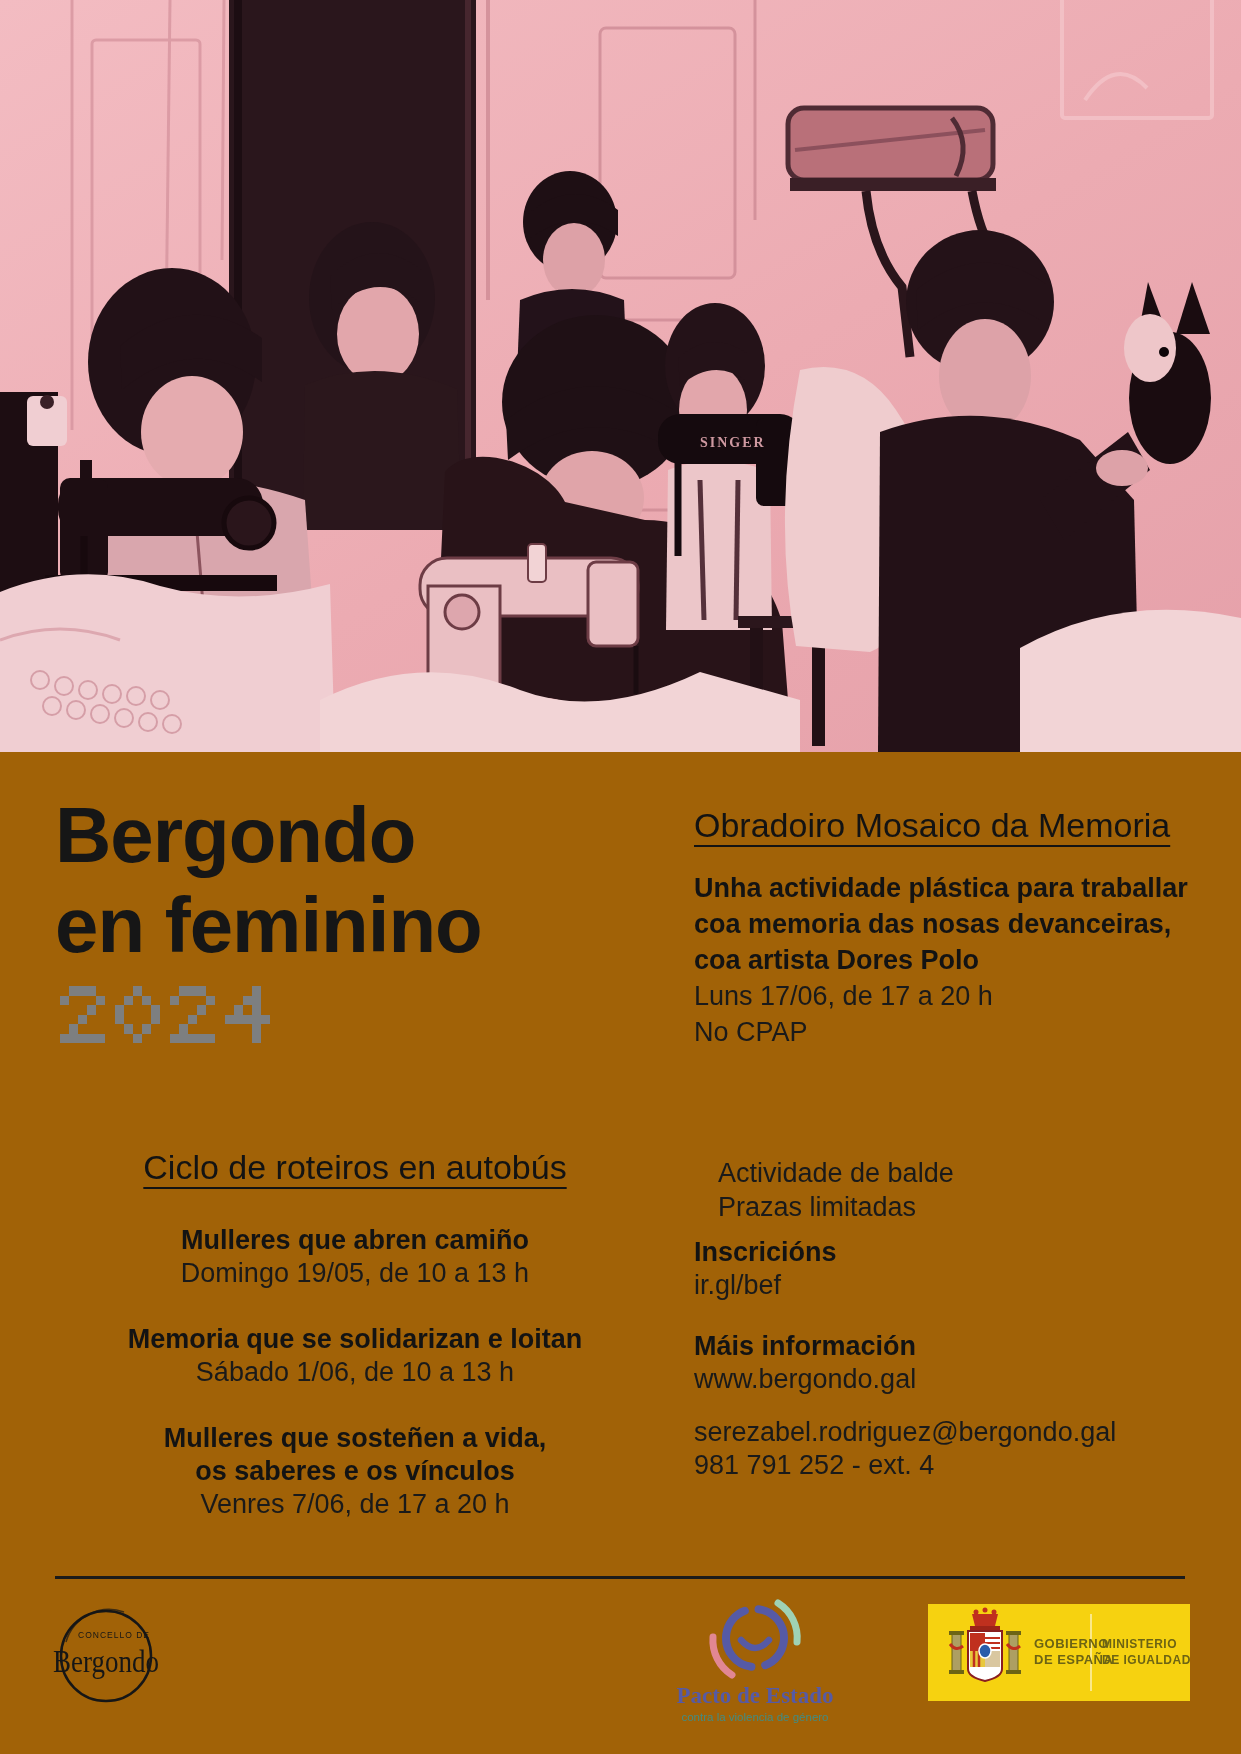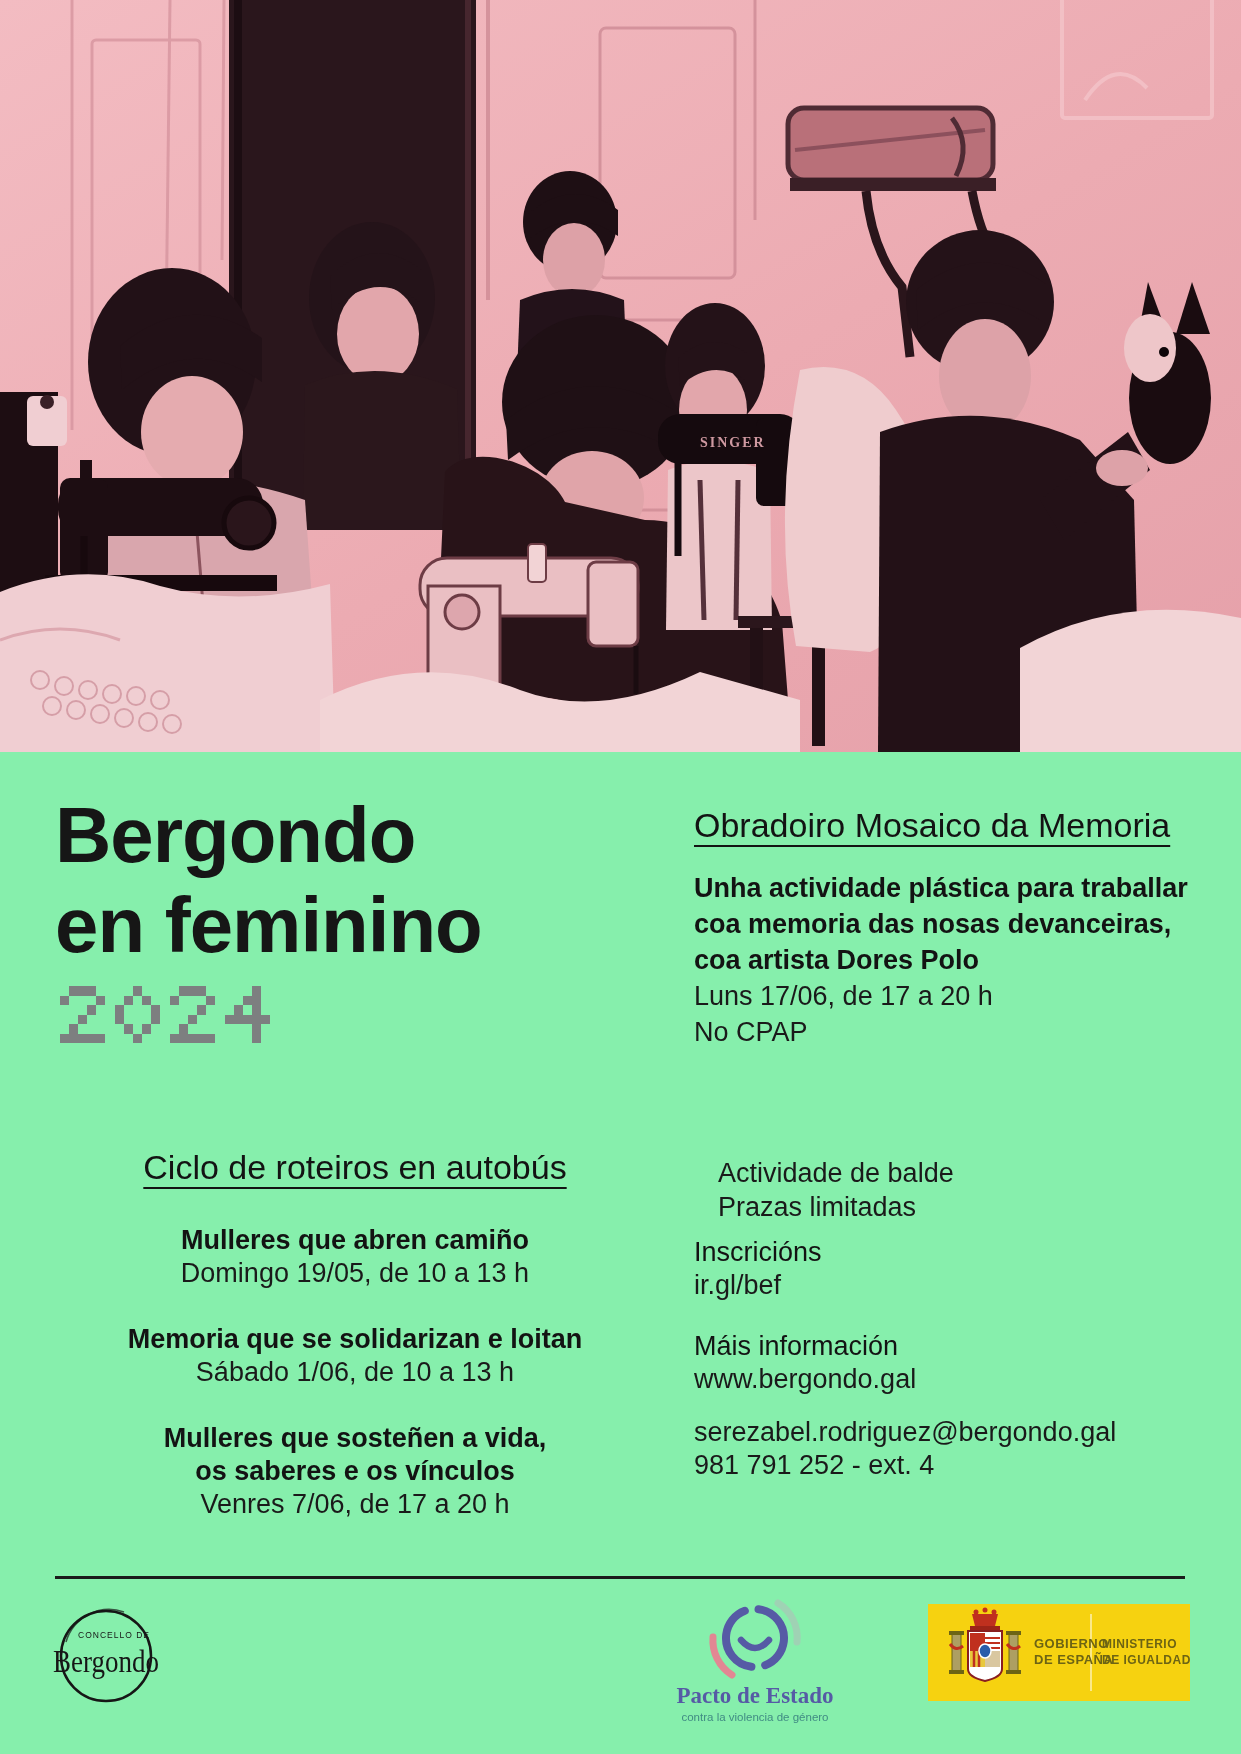--- a/index.html
+++ b/index.html
@@ -1,19 +1,19 @@
 <!DOCTYPE html>
 <html><head>
 <meta charset="utf-8">
 <style>
   html,body{margin:0;padding:0;background:#555;}
   .poster{
     position:relative;
     width:1241px;height:1754px;
-    background:#86efac;
+    background:#a16207;
     overflow:hidden;
     font-family:"Liberation Sans", sans-serif;
     color:#151515;
   }
   .photo{position:absolute;left:0;top:0;width:1241px;height:752px;}
   .photo svg{display:block;width:100%;height:100%;}
 
   .title{
     position:absolute;left:55px;top:790px;
     font-size:78px;line-height:90px;font-weight:bold;
@@ -35,21 +35,21 @@
 
   .right-col{position:absolute;left:694px;top:804px;width:545px;}
   .right-col .h2{margin:0 0 24px 0;}
   .desc-line{font-weight:bold;font-size:27px;line-height:36px;color:#131313;}
   .plain{font-size:27px;line-height:36px;color:#1a1a1a;}
 
   .notes{position:absolute;left:694px;top:1156px;}
   .notes div{font-size:27px;line-height:34px;color:#1a1a1a;margin-left:24px;}
 
   .infoblock{position:absolute;left:694px;}
-  .infoblock .lbl{font-weight:normal;font-size:27px;line-height:33px;color:#131313;}
+  .infoblock .lbl{font-weight:bold;font-size:27px;line-height:33px;color:#131313;}
   .infoblock .val{font-size:27px;line-height:33px;color:#1a1a1a;}
   #inscr{top:1236px;} #mais{top:1330px;} #dub{top:1416px;}
 
   .rule{position:absolute;left:55px;top:1576px;width:1130px;height:3px;background:#1b1b1b;}
 
   .logo{position:absolute;}
   #concello-logo{left:48px;top:1598px;width:120px;height:120px;}
   #pacto-logo{left:633px;top:1596px;width:244px;height:138px;}
   #gobierno-logo{left:928px;top:1604px;width:262px;height:97px;}
   .logo svg{display:block;width:100%;height:100%;}

